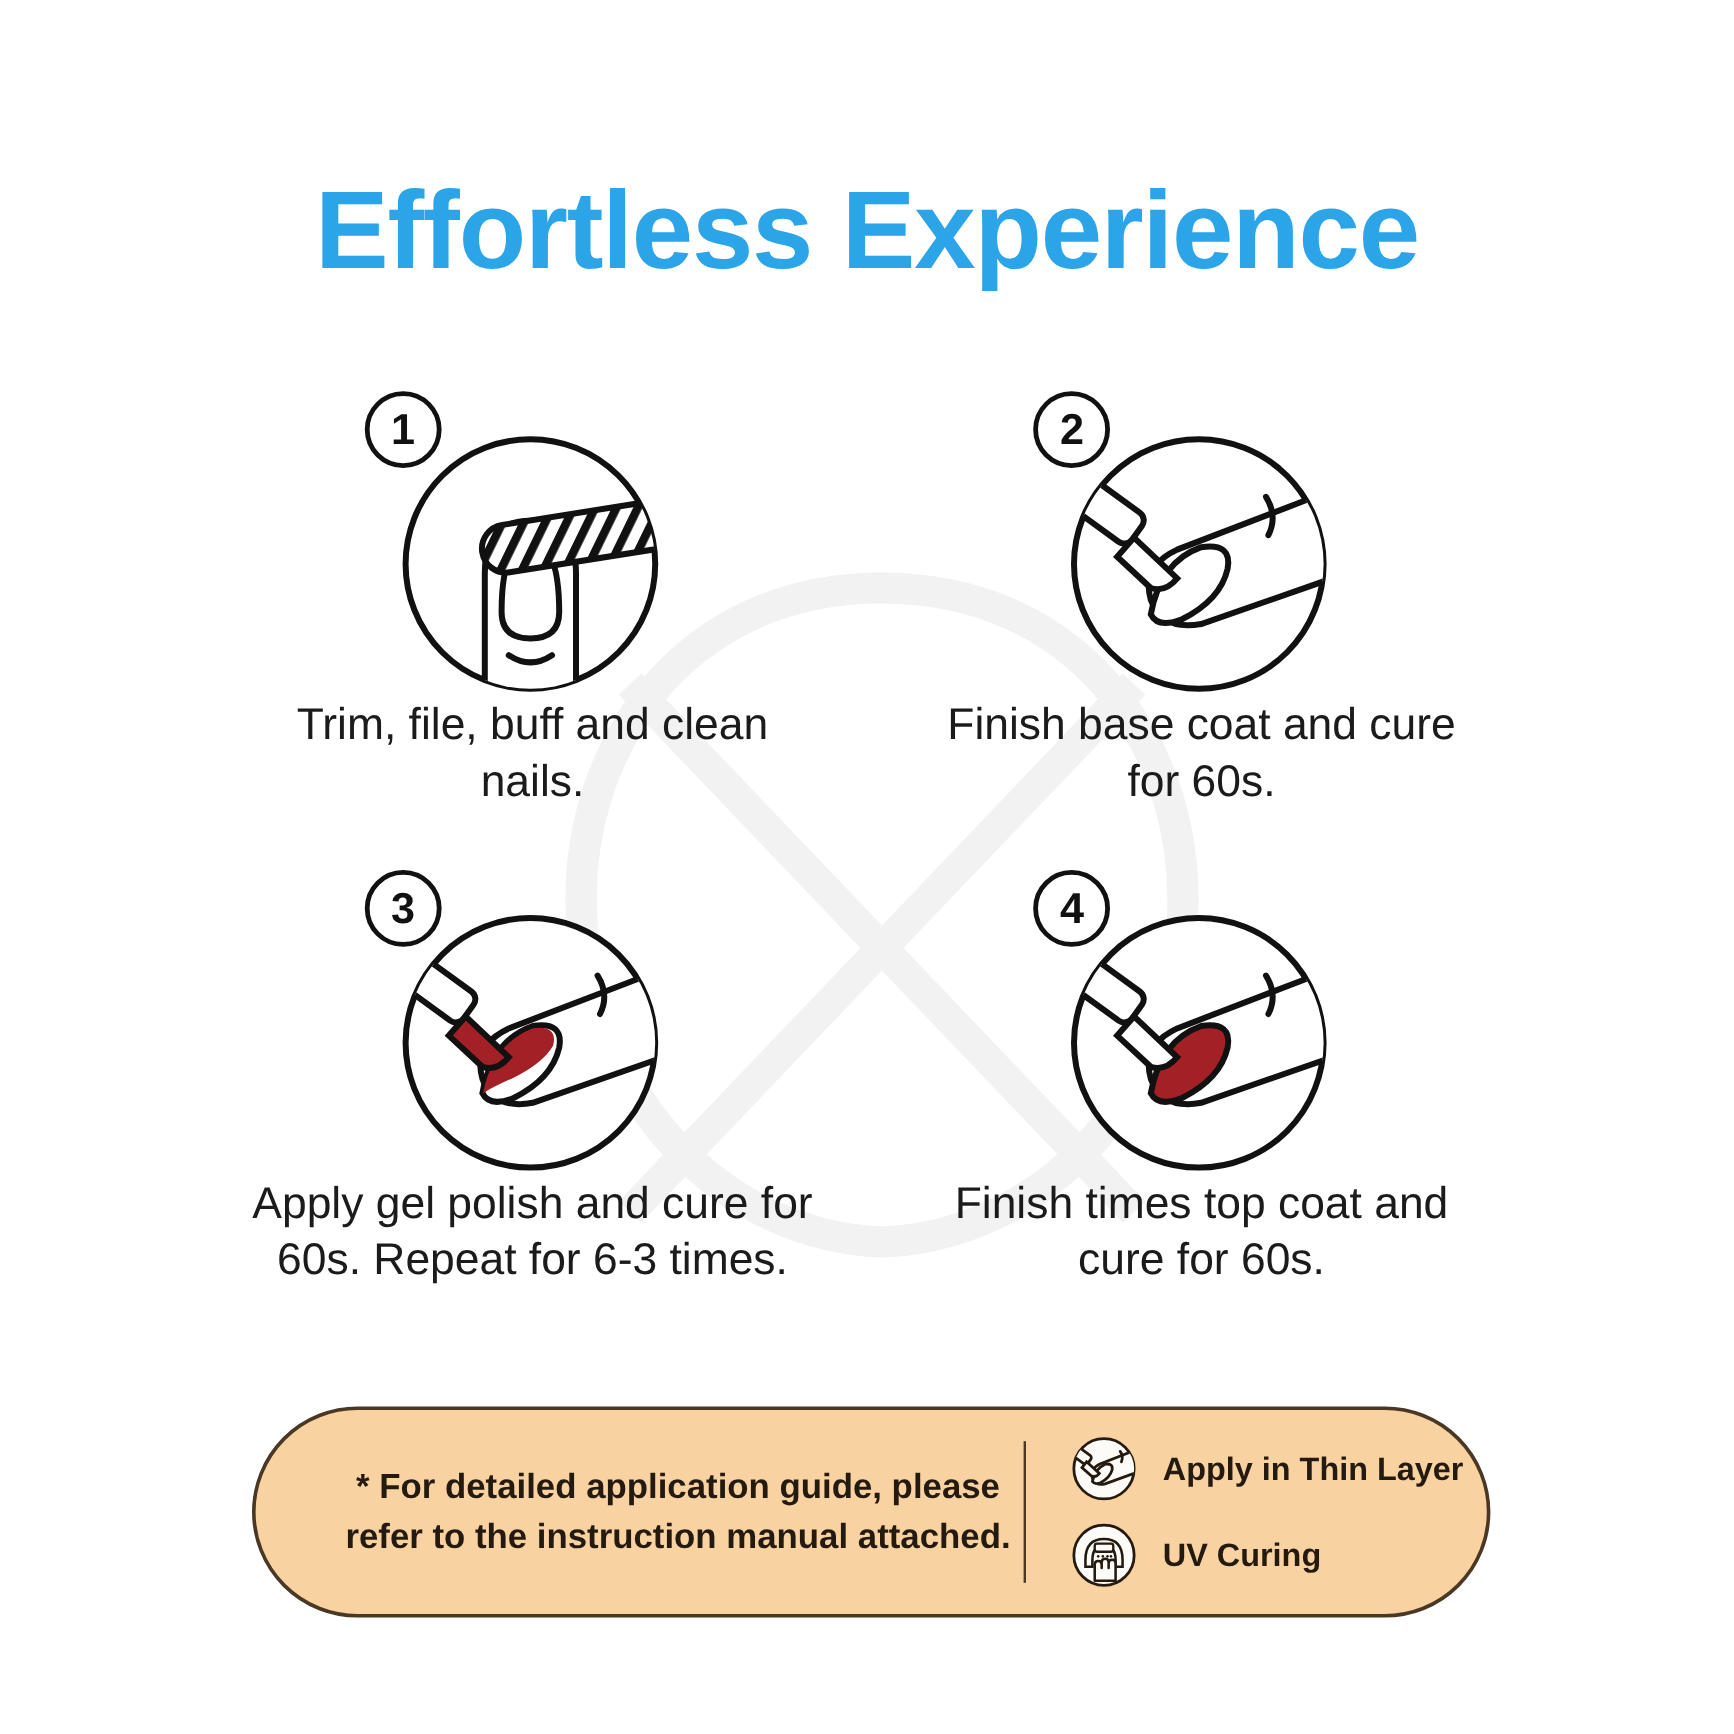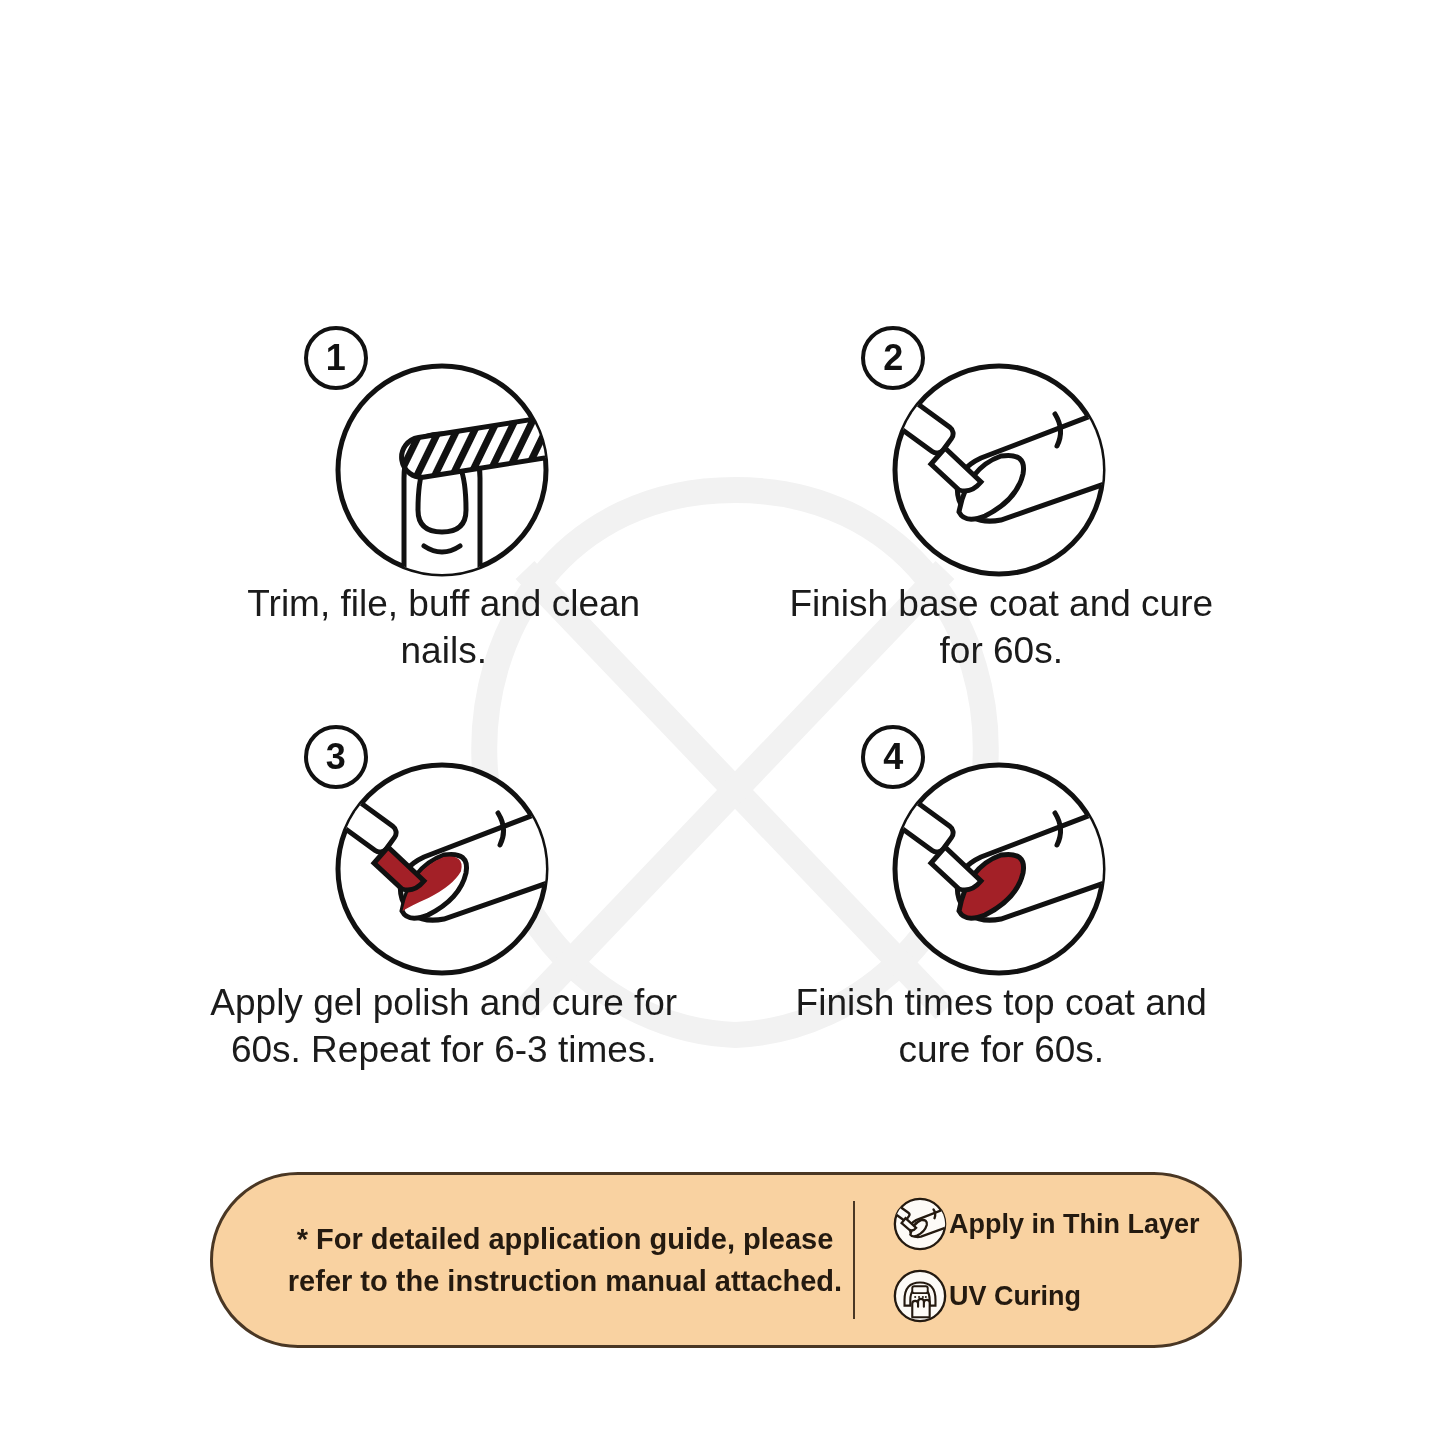--- a/index.html
+++ b/index.html
@@ -132,20 +132,21 @@
     flex: 1 1 auto;
     padding-left: 36px;
     display: flex;
     flex-direction: column;
     justify-content: center;
     gap: 14px;
   }
   .badge-row {
     display: flex;
     align-items: center;
+    gap: 20px;
   }
   .mini-icon {
     width: 58px;
     height: 58px;
     flex: 0 0 58px;
   }
   .badge-label {
     font-size: 27px;
     font-weight: 700;
     color: #241a10;
@@ -158,20 +159,21 @@
 <div class="page">
 
   <svg class="watermark" viewBox="0 0 560 620">
     <g fill="none" stroke="#F2F2F2" stroke-width="26">
       <path d="M280 40 C 110 40, 20 180, 30 320 C 40 470, 150 580, 280 585 C 410 580, 520 470, 530 320 C 540 180, 450 40, 280 40 Z"></path>
       <path d="M70 120 L 490 560"></path>
       <path d="M490 120 L 70 560"></path>
     </g>
   </svg>
 
+  <div class="title">Effortless Experience</div>
 
   <div class="steps">
 
     <div class="step">
       <div class="illus-wrap">
         <div class="badge">1</div>
         <svg class="illus" viewBox="0 0 220 220">
           <defs>
             <clipPath id="clip1">
                 <circle cx="110" cy="110" r="104"></circle>

